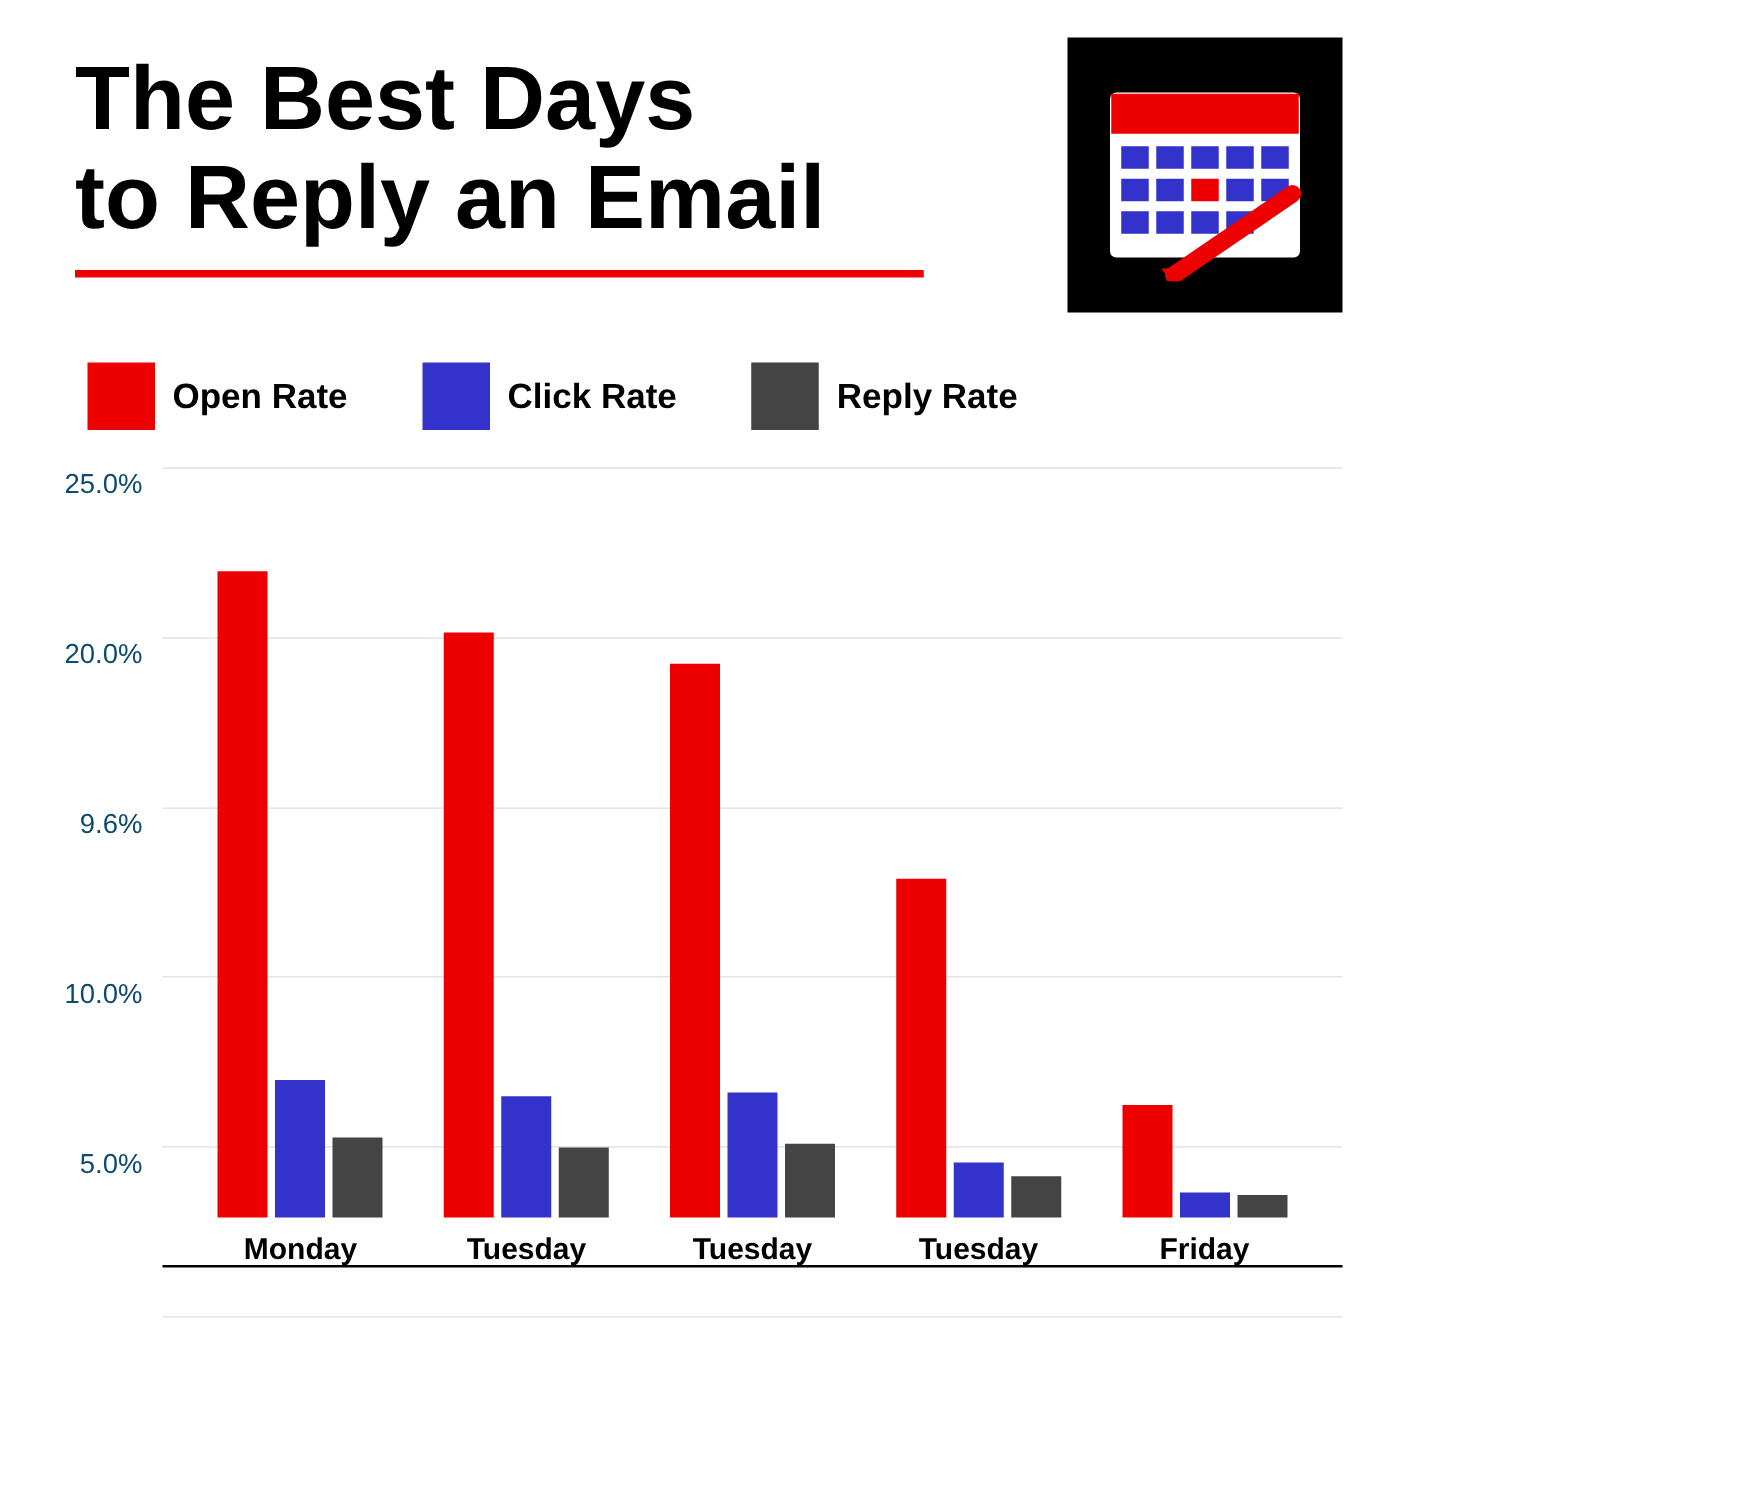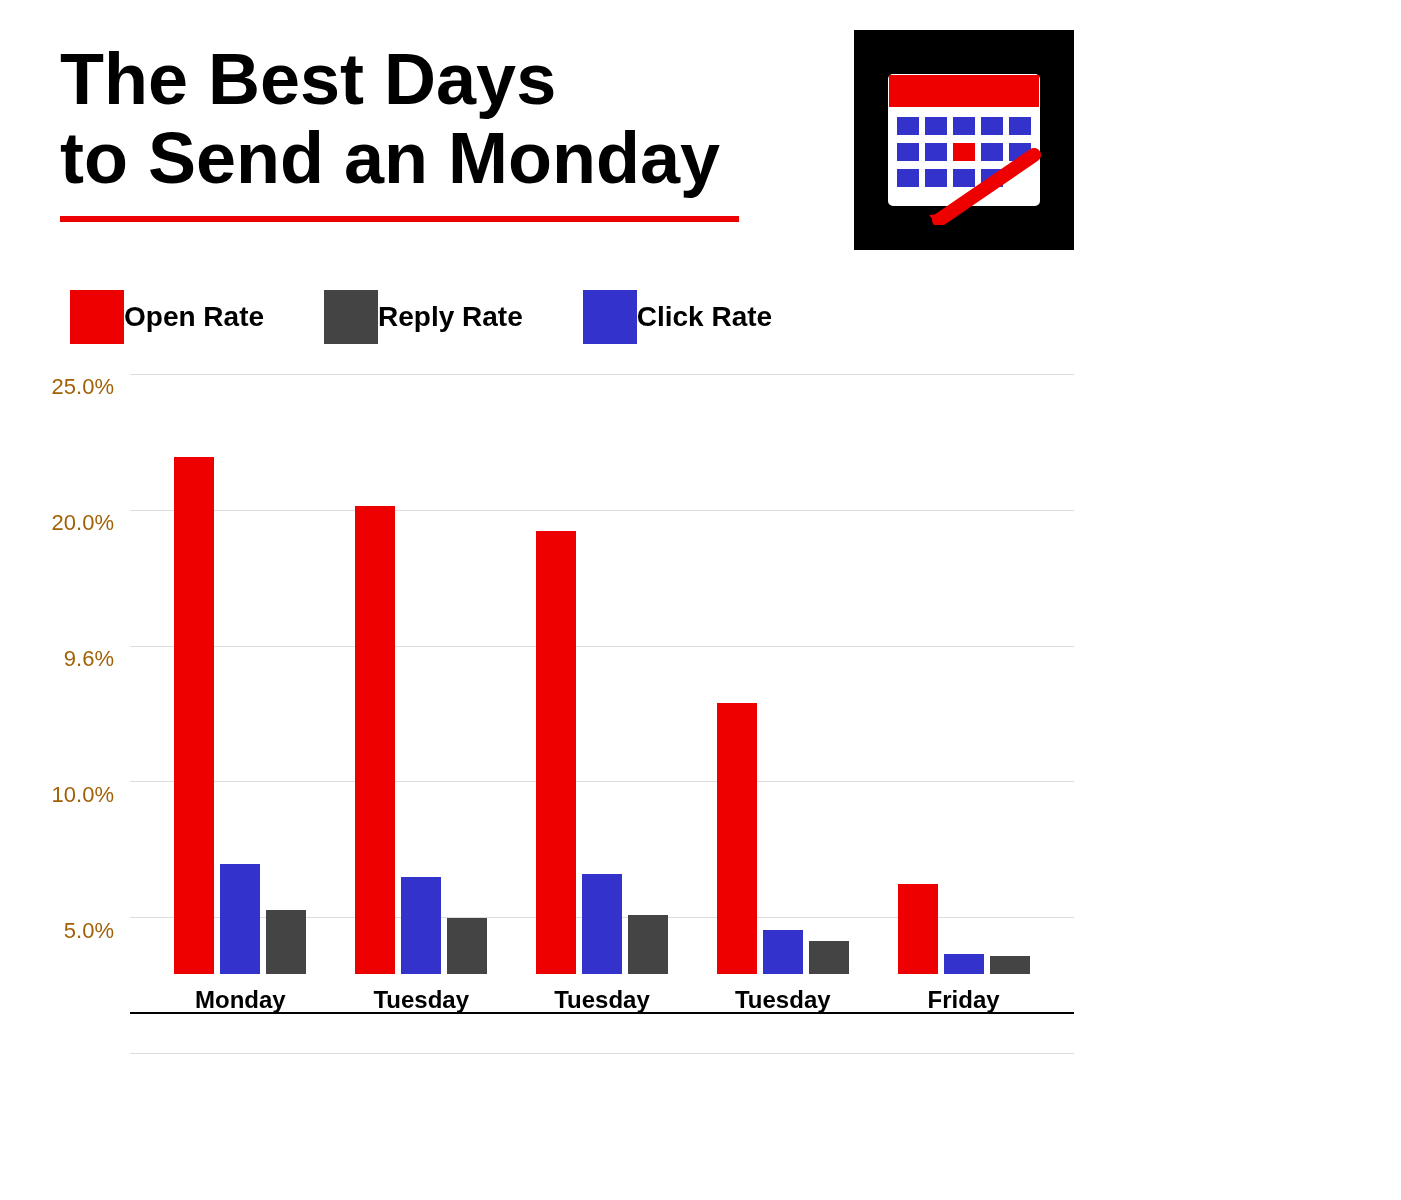--- a/index.html
+++ b/index.html
@@ -71,20 +71,21 @@
       align-items: center;
       gap: 60px;
       margin-top: 40px;
       margin-bottom: 30px;
       margin-left: 10px;
     }
 
     .legend-item {
       display: flex;
       align-items: center;
+      gap: 14px;
     }
 
     .legend-color {
       width: 54px;
       height: 54px;
       flex-shrink: 0;
     }
 
     .legend-label {
       font-size: 28px;
@@ -106,21 +107,21 @@
       justify-content: space-between;
       align-items: flex-end;
       padding-right: 16px;
       width: 70px;
       height: 680px;
       flex-shrink: 0;
     }
 
     .y-label {
       font-size: 22px;
-      color: #a16207;
+      color: #0c4a6e;
       font-family: Arial, sans-serif;
       font-weight: 400;
     }
 
     .chart-area {
       flex: 1;
       position: relative;
       height: 680px;
     }
 
@@ -198,21 +199,21 @@
   </style>
 </head>
 <body>
 
 <div class="container">
 
   <div class="header">
     <div class="title-block">
       <div class="main-title">
         <span>The Best Days</span><br>
-        <span>to Send an Monday</span>
+        <span>to Reply an Email</span>
       </div>
       <div class="red-line"></div>
     </div>
 
     <div class="calendar-icon-wrapper">
       <svg class="calendar-svg" viewBox="0 0 170 170" xmlns="http://www.w3.org/2000/svg">
 
         <rect x="10" y="20" width="150" height="130" rx="4" fill="white" stroke="white" stroke-width="2"></rect>
 
         <rect x="10" y="20" width="150" height="32" fill="#ee0000"></rect>
@@ -240,26 +241,26 @@
       </svg>
     </div>
   </div>
 
   <div class="legend">
     <div class="legend-item">
       <div class="legend-color" style="background:#ee0000;"></div>
       <span class="legend-label">Open Rate</span>
     </div>
     <div class="legend-item">
+      <div class="legend-color" style="background:#3333cc;"></div>
+      <span class="legend-label">Click Rate</span>
+    </div>
+    <div class="legend-item">
       <div class="legend-color" style="background:#444444;"></div>
       <span class="legend-label">Reply Rate</span>
-    </div>
-    <div class="legend-item">
-      <div class="legend-color" style="background:#3333cc;"></div>
-      <span class="legend-label">Click Rate</span>
     </div>
   </div>
 
   <div class="chart-wrapper">
 
     <div class="y-axis" id="y-axis">
         <div class="y-label">25.0%</div>
         <div class="y-label">20.0%</div>
         <div class="y-label">9.6%</div>
         <div class="y-label">10.0%</div>

